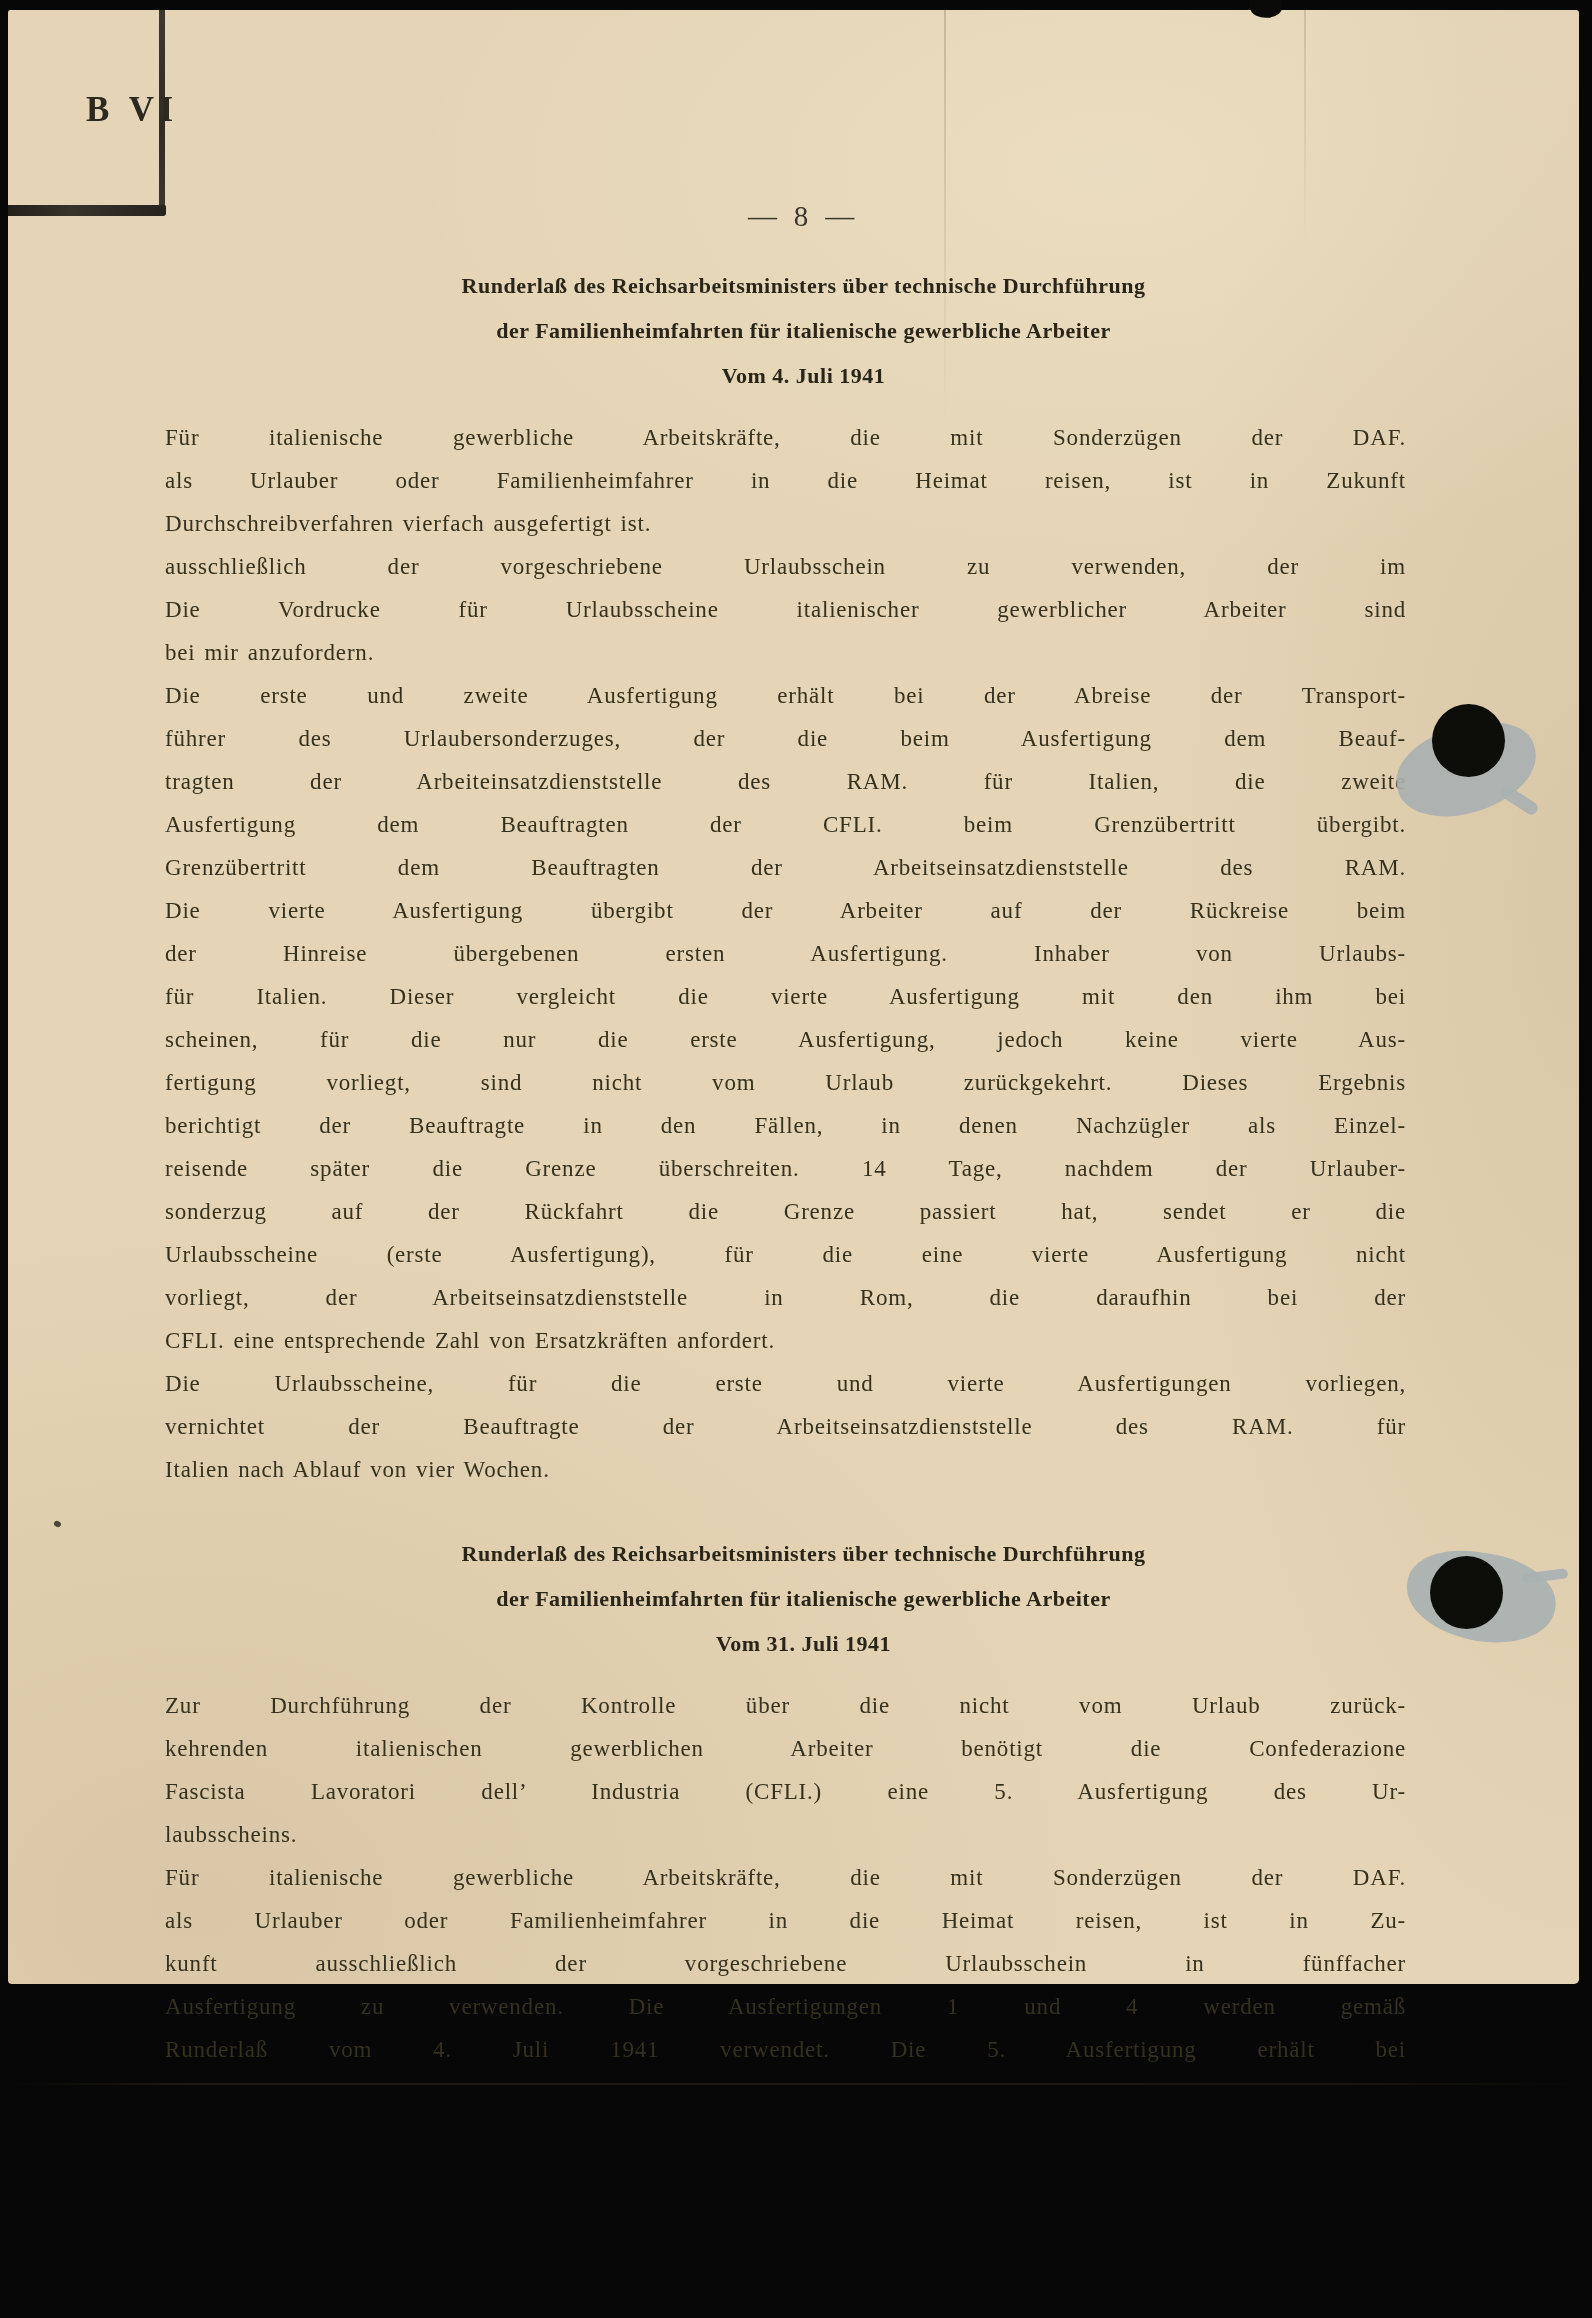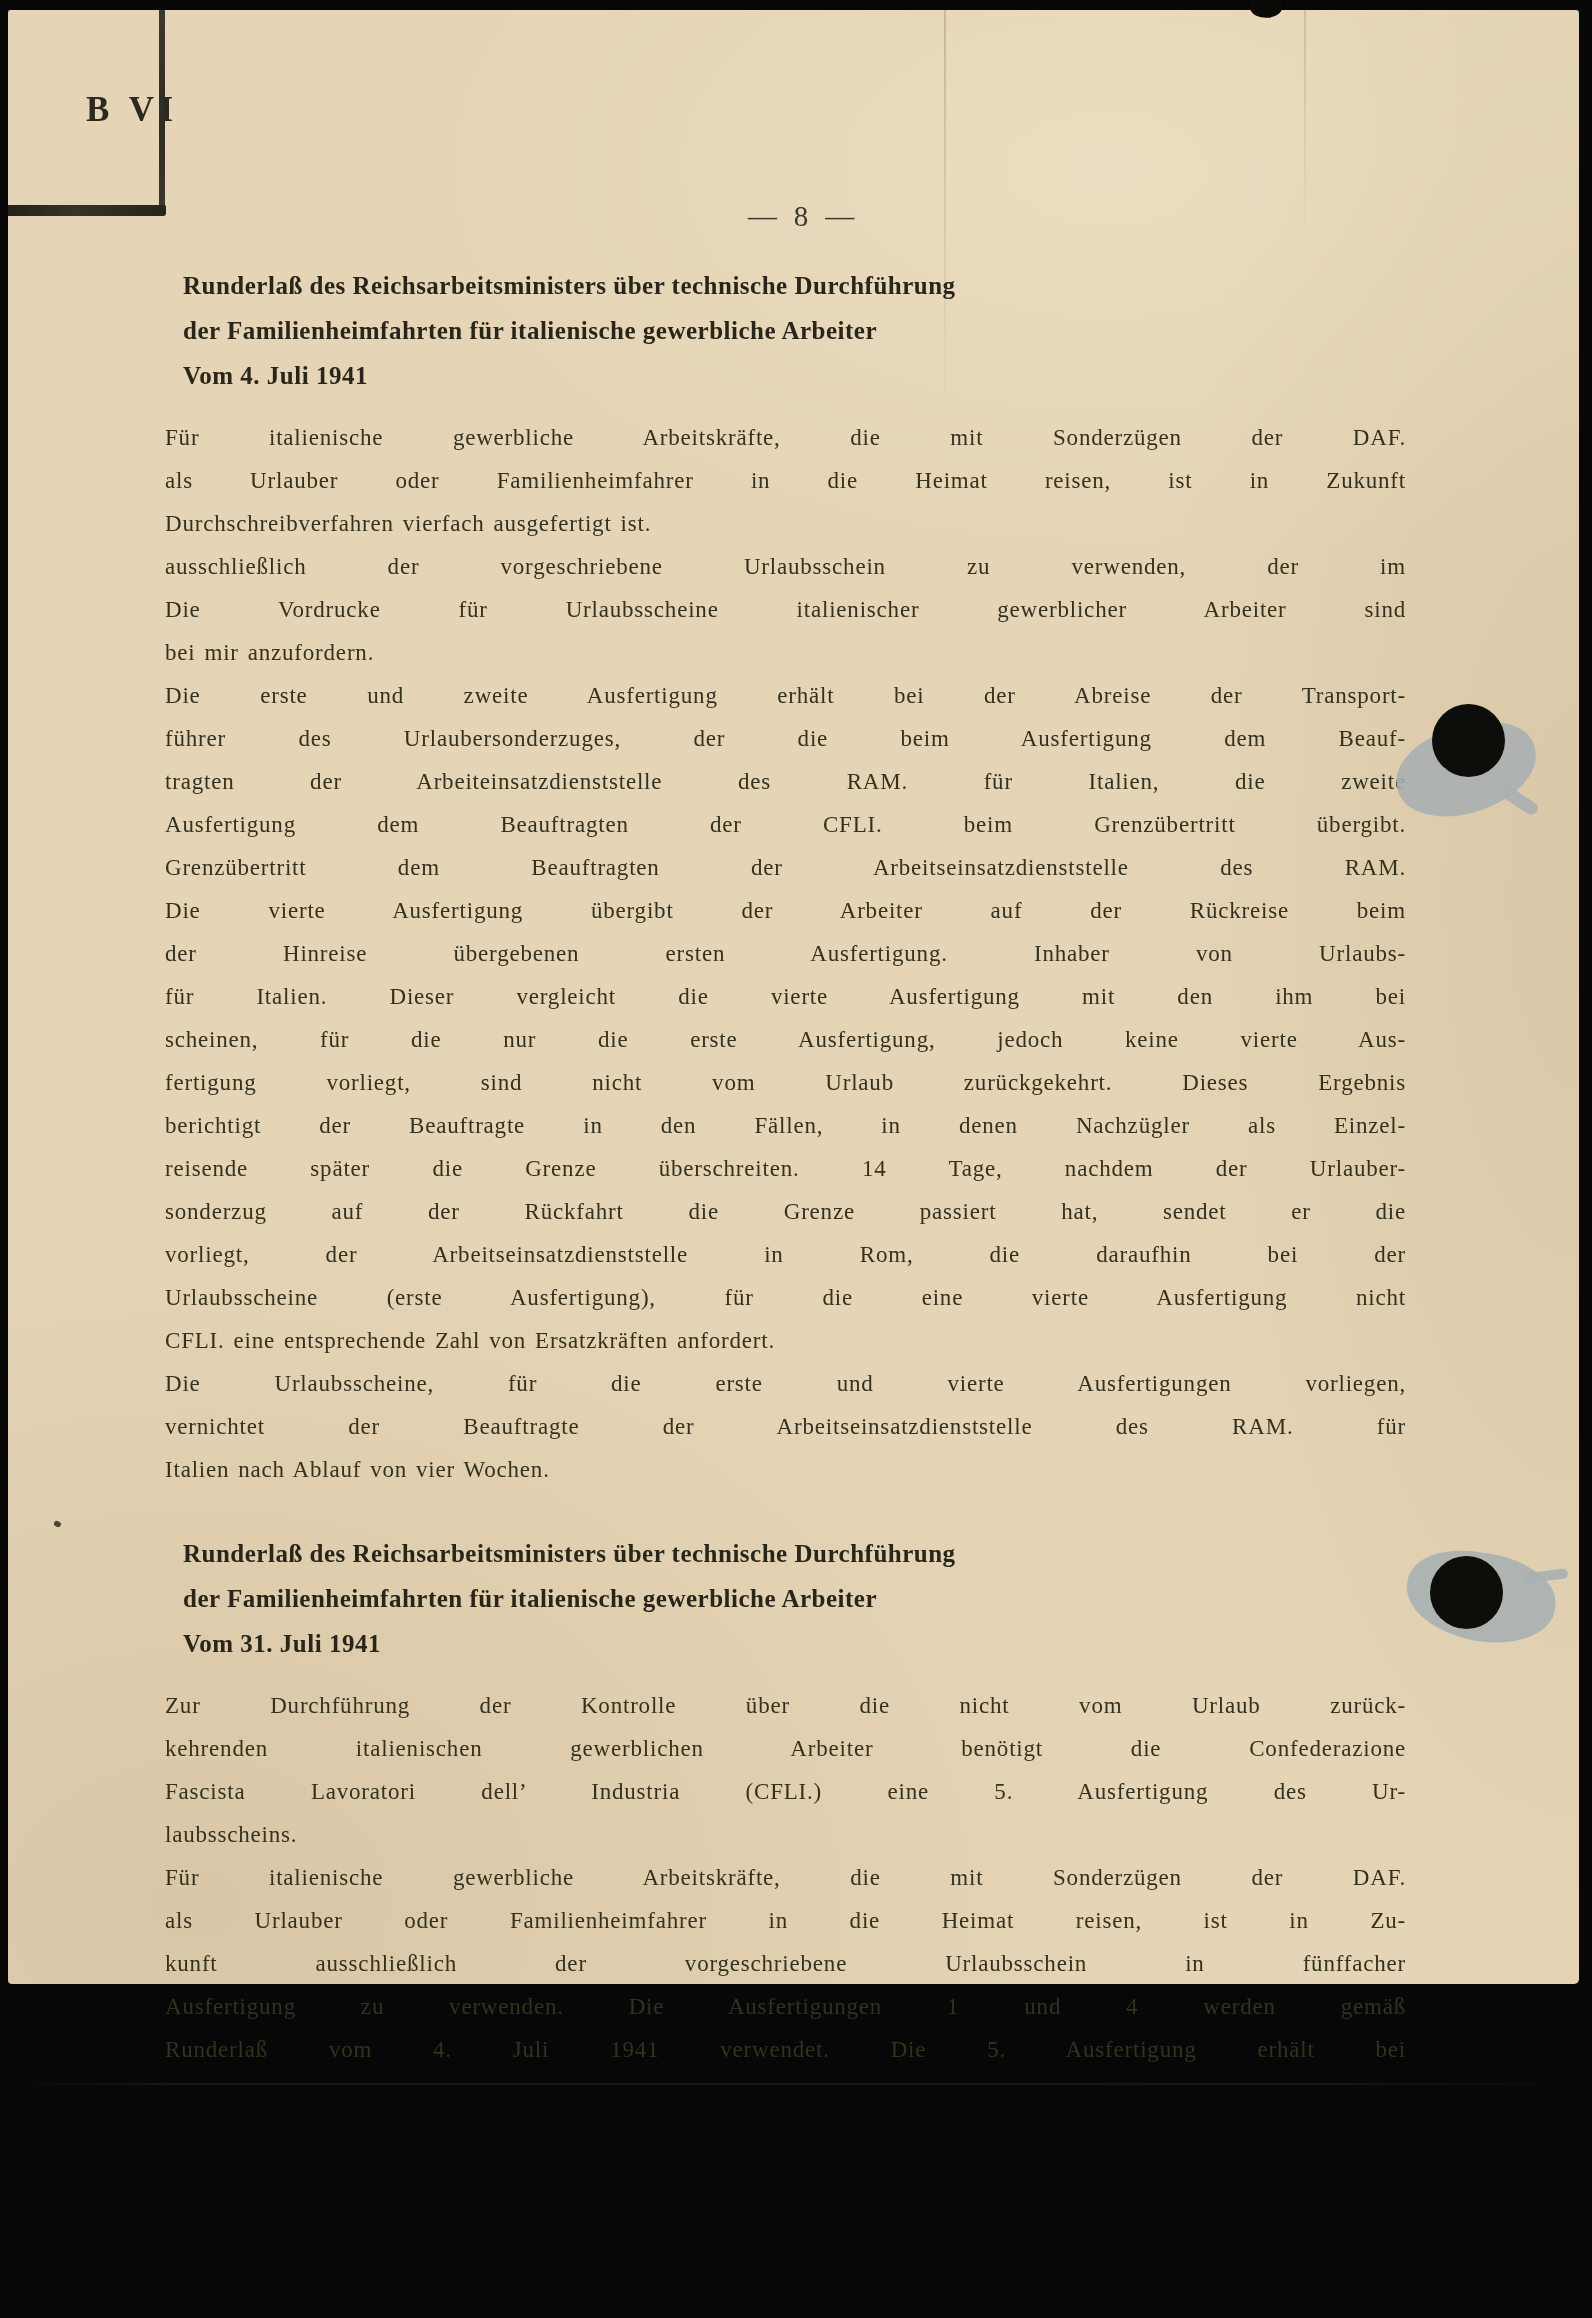--- a/index.html
+++ b/index.html
@@ -22,22 +22,22 @@
   .bvi-vline { position:absolute; left:151px; top:0; width:6.4px; height:201px;
     background:linear-gradient(180deg,#3a3831,#2e2c26 60%,#3a3831); }
   .bvi-hline { position:absolute; left:0; top:195px; width:158px; height:10.4px;
     background:linear-gradient(90deg,#232119,#35332a 40%,#26241d); border-radius:0 1.6px 2.4px 0; }
   .bvi-label { position:absolute; left:78px; top:80px; font-weight:bold;
     font-size:35px; letter-spacing:5.6px; color:#2b2920; }
   
   .page-num { position:absolute; left:175px; top:190px; width:1241px;
     text-align:center; font-size:29px; letter-spacing:4.8px; color:#3b382d; }
   
-  .heading { position:absolute; left:175px; width:1241px; 
-    font-weight:bold; font-size:25px; line-height:45px; letter-spacing:0.5px; color:#292619; }
+  .heading { position:absolute; left:175px; width:1241px; text-align:center;
+    font-weight:bold; font-size:22px; line-height:45px; letter-spacing:0.5px; color:#292619; }
   .heading-1 { top:253px; }
   .heading-2 { top:1521px; }
   
   .flow { position:absolute; left:157px; width:1241px;
     font-size:23px; line-height:43px; letter-spacing:0.8px; word-spacing:2.4px; color:#35311f; }
   .flow-1 { top:406px; }
   .flow-2 { top:1674px; }
   .bline { text-align:justify; text-align-last:justify; }
   .bline.end { text-align-last:left; }
   .b { font-weight:normal; }
@@ -98,22 +98,22 @@
       <div class="bline">Ausfertigung dem Beauftragten der CFLI. beim Grenzübertritt übergibt.</div>
       <div class="bline">Grenzübertritt dem Beauftragten der Arbeitseinsatzdienststelle des RAM.</div>
       <div class="bline">Die vierte Ausfertigung übergibt der Arbeiter auf der Rückreise beim</div>
       <div class="bline">der Hinreise übergebenen ersten Ausfertigung. Inhaber von Urlaubs-</div>
       <div class="bline">für Italien. Dieser vergleicht die vierte Ausfertigung mit den ihm bei</div>
       <div class="bline">scheinen, für die nur die erste Ausfertigung, jedoch keine vierte Aus-</div>
       <div class="bline">fertigung vorliegt, sind nicht vom Urlaub zurückgekehrt. Dieses Ergebnis</div>
       <div class="bline">berichtigt der Beauftragte in den Fällen, in denen Nachzügler als Einzel-</div>
       <div class="bline">reisende später die Grenze überschreiten. 14 Tage, nachdem der Urlauber-</div>
       <div class="bline">sonderzug auf der Rückfahrt die Grenze passiert hat, sendet er die</div>
+      <div class="bline">Urlaubsscheine (erste Ausfertigung), für die eine vierte Ausfertigung nicht</div>
       <div class="bline">vorliegt, der Arbeitseinsatzdienststelle in Rom, die daraufhin bei der</div>
-      <div class="bline">Urlaubsscheine (erste Ausfertigung), für die eine vierte Ausfertigung nicht</div>
       <div class="bline end">CFLI. eine entsprechende Zahl von Ersatzkräften anfordert.</div>
 
       <div class="bline"><span>Die Urlaubsscheine, für die erste </span><span class="b">und</span><span> vierte Ausfertigungen vorliegen,</span></div>
       <div class="bline">vernichtet der Beauftragte der Arbeitseinsatzdienststelle des RAM. für</div>
       <div class="bline end">Italien nach Ablauf von vier Wochen.</div>
     </div>
 
     <div class="heading heading-2">
       <div>Runderlaß des Reichsarbeitsministers über technische Durchführung</div>
       <div>der Familienheimfahrten für italienische gewerbliche Arbeiter</div>

